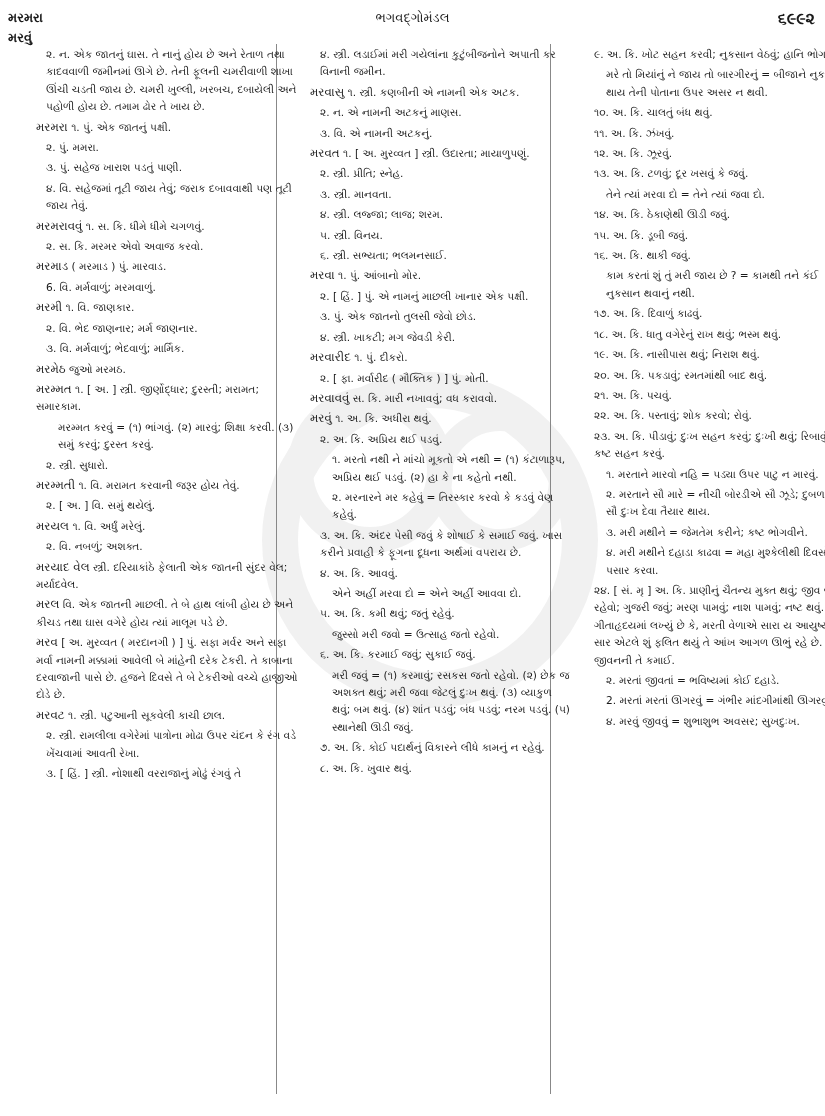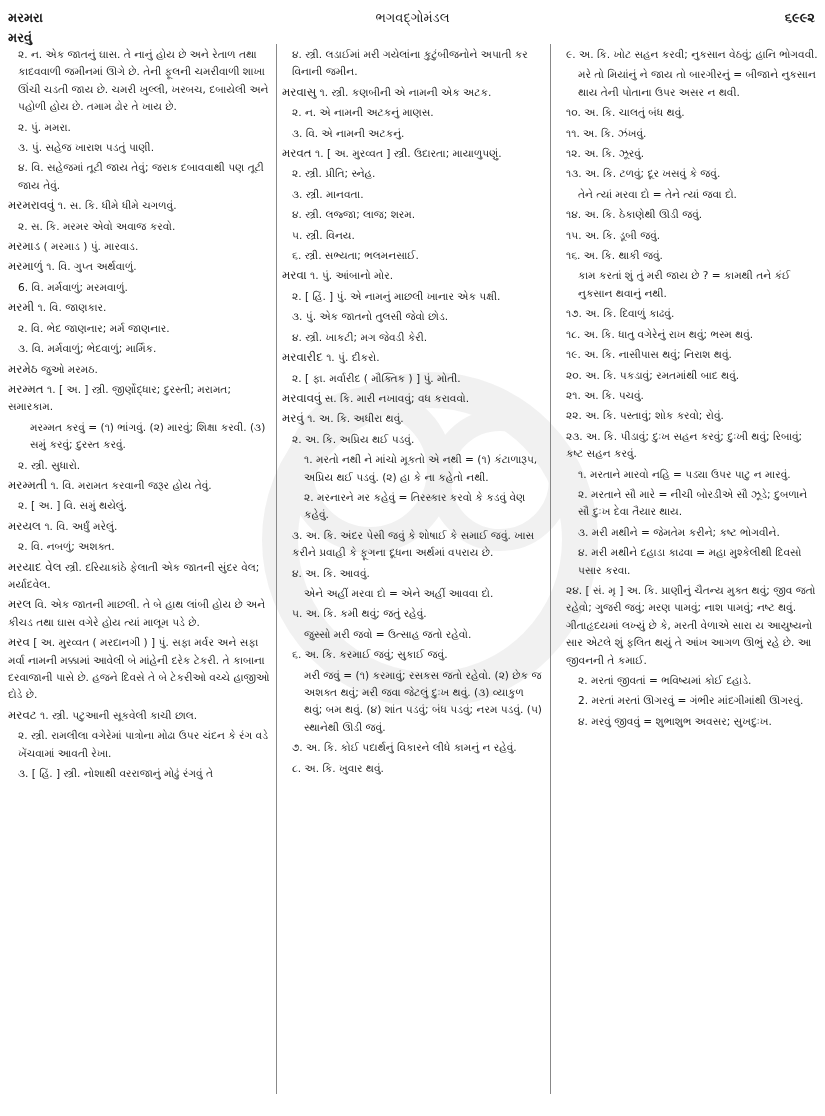--- a/index.html
+++ b/index.html
@@ -3,22 +3,22 @@
 <meta charset="utf-8">
 <style>
   html, body { margin:0; padding:0; background:#ffffff; }
   body { width:825px; height:1116px; overflow:hidden; position:relative;
          font-family:"DejaVu Sans", sans-serif; color:#1a1a1a; }
   .watermark { position:absolute; left:250px; top:330px; width:360px; height:420px; pointer-events:none; opacity:0.07; }
   .header { position:absolute; left:0; top:0; width:825px; height:44px; }
   .hdr-left { position:absolute; left:8px; top:10px; font-size:13px; font-weight:bold; }
   .hdr-left2 { position:absolute; left:8px; top:30px; font-size:13px; font-weight:bold; }
   .hdr-center { position:absolute; left:0; width:825px; top:10px; text-align:center; font-size:13px; font-weight:normal; }
-  .hdr-right { position:absolute; right:10px; top:10px; font-size:13px; font-weight:bold;font-family:Liberation Serif, serif; }
-  .col { position:absolute; top:46px; font-size:10.6px; line-height:17.4px; }
+  .hdr-right { position:absolute; right:10px; top:10px; font-size:16px; font-weight:bold;font-family:Liberation Serif, serif; }
+  .col { position:absolute; top:46px; font-size:10.6px; line-height:17.4px;margin-left:28px; }
   .col1 { left:8px; width:262px; }
   .col2 { left:282px; width:262px; }
   .col3 { left:556px; width:262px; }
   .rule { position:absolute; top:44px; width:1px; background:#888; }
   .rule1 { left:276px; height:1050px; }
   .rule2 { left:550px; height:1050px; }
   .entry { margin:0 0 3px 0; }
   .hw { font-weight:normal; font-size:11.8px; }
   .sub { padding-left:10px; }
   .ex { padding-left:22px; text-indent:0; }
@@ -38,27 +38,27 @@
   <div class="hdr-left2">મરવું</div>
   <div class="hdr-center">ભગવદ્ગોમંડલ</div>
   <div class="hdr-right">૬૯૯૨</div>
 </div>
 
 <div class="rule rule1"></div>
 <div class="rule rule2"></div>
 
 <div class="col col1">
     <p class="entry sub">૨. ન. એક જાતનું ઘાસ. તે નાનું હોય છે અને રેતાળ તથા કાદવવાળી જમીનમાં ઊગે છે. તેની ફૂલની ચમરીવાળી શાખા ઊંચી ચડતી જાય છે. ચમરી ખુલ્લી, ખરબચ, દબાયેલી અને પહોળી હોય છે. તમામ ઢોર તે ખાય છે.</p>
+    <p class="entry"><span class="hw">મરમરા</span><span> </span><span>૧. પું. એક જાતનું પક્ષી.</span></p>
     <p class="entry sub">૨. પું. મમરા.</p>
     <p class="entry sub">૩. પું. સહેજ ખારાશ પડતું પાણી.</p>
     <p class="entry sub">૪. વિ. સહેજમાં તૂટી જાય તેવું; જરાક દબાવવાથી પણ તૂટી જાય તેવું.</p>
     <p class="entry"><span class="hw">મરમરાવવું</span><span> </span><span>૧. સ. કિ. ધીમે ધીમે ચગળવું.</span></p>
     <p class="entry sub">૨. સ. કિ. મરમર એવો અવાજ કરવો.</p>
     <p class="entry"><span class="hw">મરમાડ</span><span> </span><span>( મરમાડ ) પું. મારવાડ.</span></p>
-    <p class="entry"><span class="hw">મરમાળું</span><span> </span><span>૧. વિ. ગુપ્ત અર્થવાળું.</span></p>
     <p class="entry sub">6. વિ. મર્મવાળું; મરમવાળું.</p>
     <p class="entry"><span class="hw">મરમી</span><span> </span><span>૧. વિ. જાણકાર.</span></p>
     <p class="entry sub">૨. વિ. ભેદ જાણનાર; મર્મ જાણનાર.</p>
     <p class="entry sub">૩. વિ. મર્મવાળું; ભેદવાળું; માર્મિક.</p>
     <p class="entry"><span class="hw">મરમેઠ</span><span> </span><span>જુઓ મરમઠ.</span></p>
     <p class="entry"><span class="hw">મરમ્મત</span><span> </span><span>૧. [ અ. ] સ્ત્રી. જીર્ણોદ્ધાર; દુરસ્તી; મરામત; સમારકામ.</span></p>
     <p class="entry ex">મરમ્મત કરવું = (૧) ભાંગવું. (૨) મારવું; શિક્ષા કરવી. (૩) સમું કરવું; દુરસ્ત કરવું.</p>
     <p class="entry sub">૨. સ્ત્રી. સુધારો.</p>
     <p class="entry"><span class="hw">મરમ્મતી</span><span> </span><span>૧. વિ. મરામત કરવાની જરૂર હોય તેવું.</span></p>
     <p class="entry sub">૨. [ અ. ] વિ. સમું થયેલું.</p>

